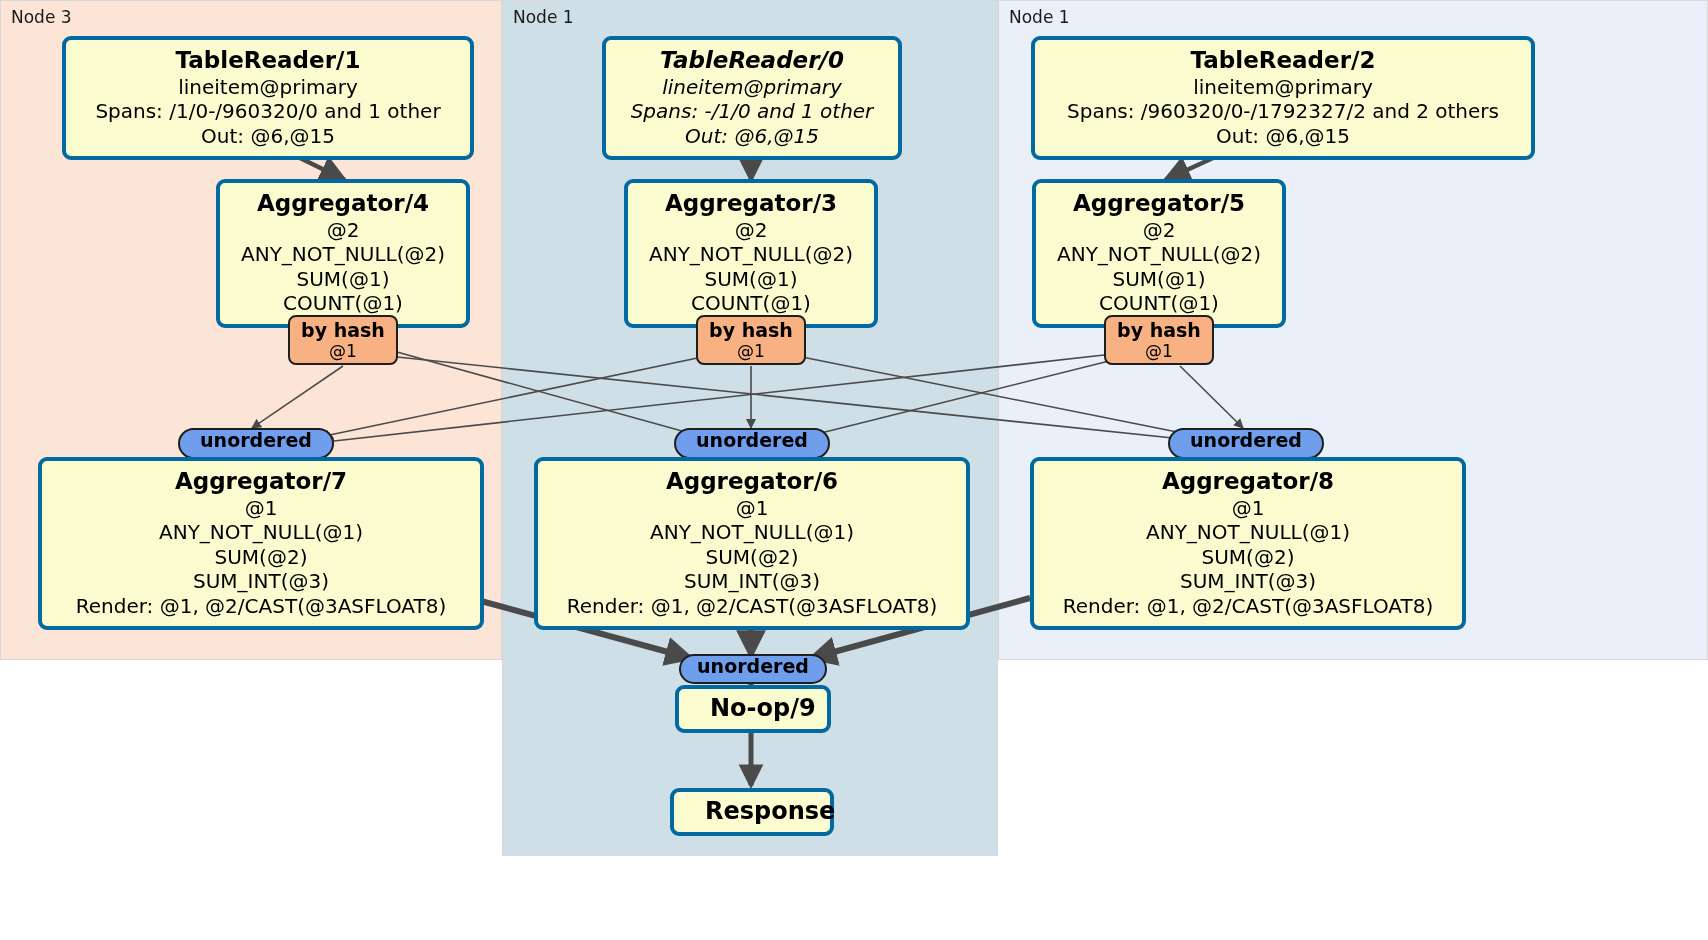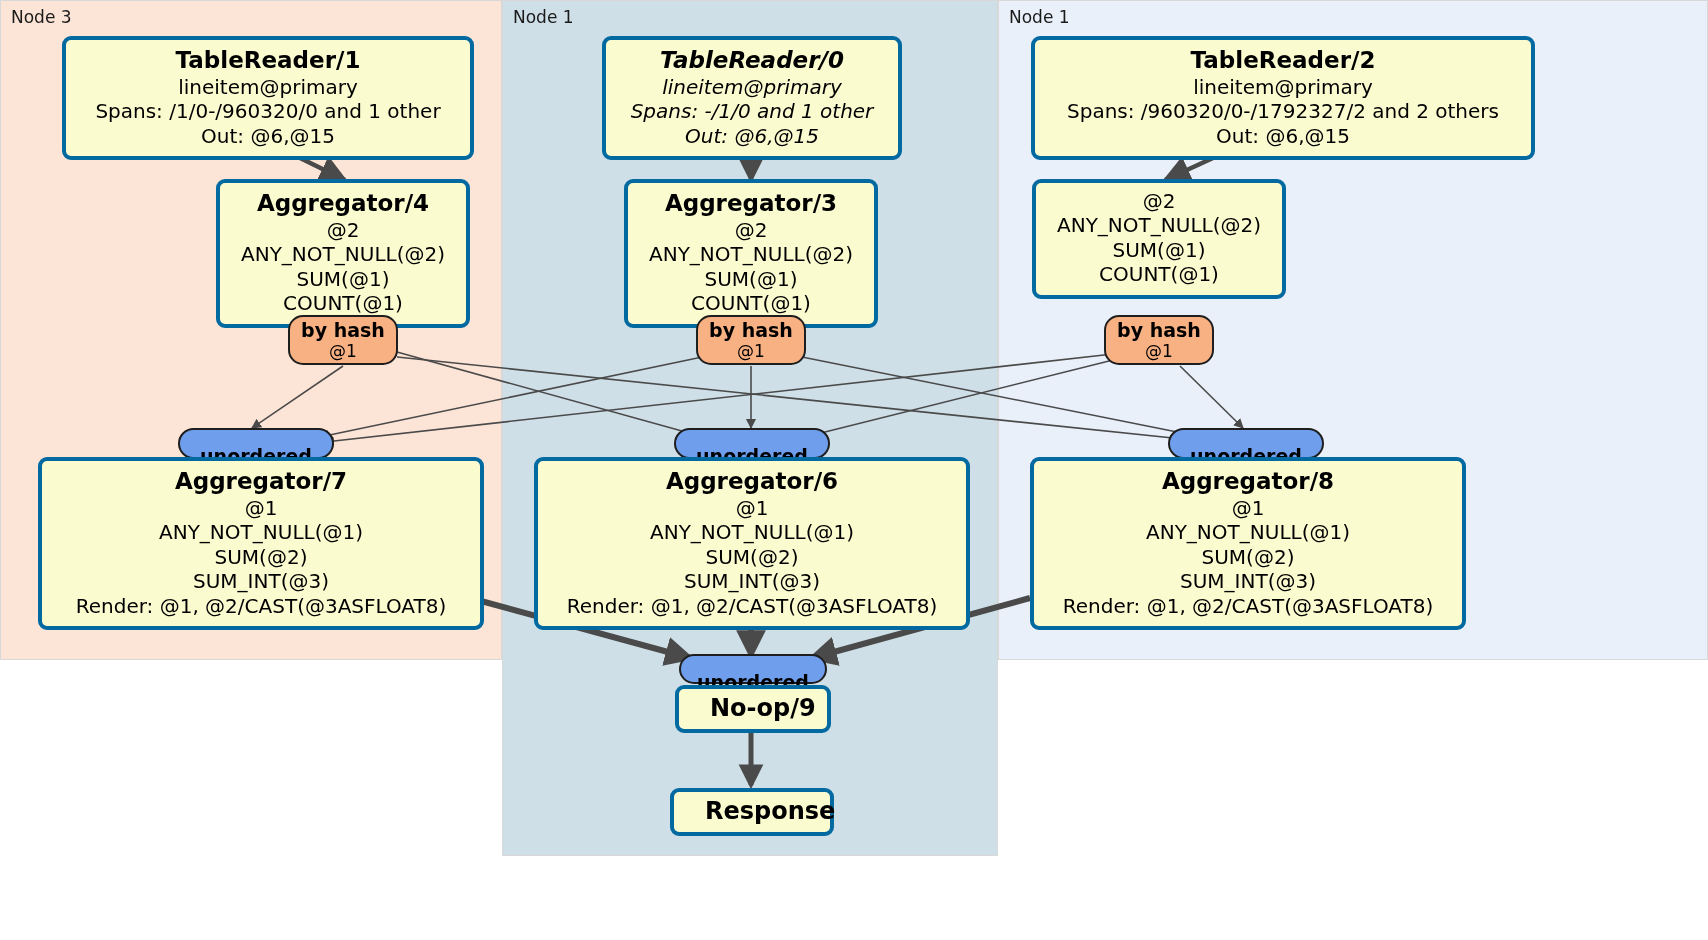--- a/index.html
+++ b/index.html
@@ -64,28 +64,28 @@
     box-sizing:border-box;
     border:2px solid #1e1e1e;
     border-radius:14px;
     text-align:center;
     color:#000;
     line-height:1.15;
     padding-top:3px;
   }
   .badge.hash{
     background:#f8b183;
-    border-radius:15px;
+    border-radius:8px;
   }
   .badge.hash .b1{font-weight:bold;font-size:19px;white-space:nowrap;}
   .badge.hash .b2{font-size:17px;white-space:nowrap;}
   .badge.unordered{
     background:#6f9fec;
     border-radius:16px;
-    padding-top:16px;
+    padding-top:0;
   }
   .badge.unordered .b1{font-weight:bold;font-size:19px;white-space:nowrap;}
 </style>
 </head>
 <body>
 
 <div id="stage">
 
   <div class="node-panel" style="left:0px;top:0px;width:502px;height:660px;background:#fce4d6;">
     <span class="node-label">Node 3</span>
@@ -165,20 +165,21 @@
 
   <div class="proc" style="left:624px;top:179px;width:254px;">
     <div class="title">Aggregator/3</div>
     <div class="line">@2</div>
     <div class="line">ANY_NOT_NULL(@2)</div>
     <div class="line">SUM(@1)</div>
     <div class="line">COUNT(@1)</div>
   </div>
 
   <div class="proc" style="left:1032px;top:179px;width:254px;">
+    <div class="title">Aggregator/5</div>
     <div class="line">@2</div>
     <div class="line">ANY_NOT_NULL(@2)</div>
     <div class="line">SUM(@1)</div>
     <div class="line">COUNT(@1)</div>
   </div>
 
   <div class="badge hash" style="left:288px;top:315px;width:110px;height:50px;">
     <div class="b1">by hash</div>
     <div class="b2">@1</div>
   </div>

